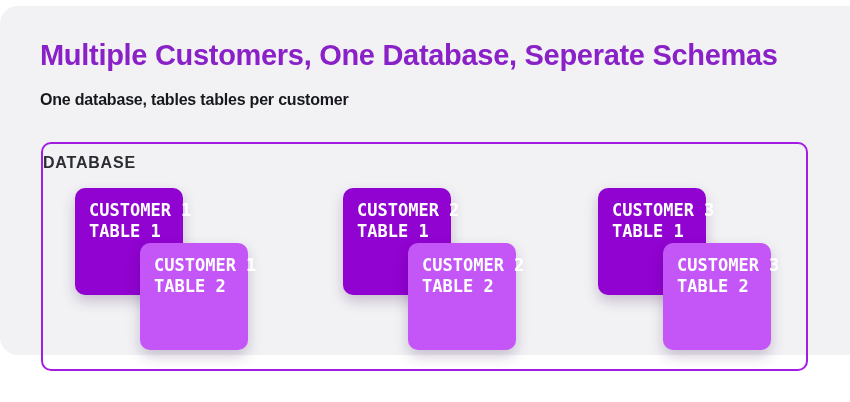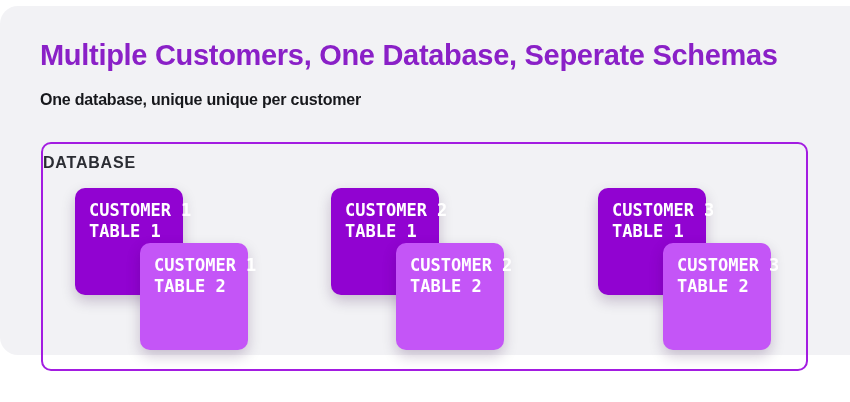--- a/index.html
+++ b/index.html
@@ -66,21 +66,21 @@
     letter-spacing: 0.8px;
     color: var(--db-label-text, #2b2d33);
   }
   .group {
     position: absolute;
     top: 44px;
     width: 174px;
     height: 166px;
   }
   .group-1 { left: 32px; }
-  .group-2 { left: 288px; }
+  .group-2 { left: 300px; }
   .group-3 { left: 555px; }
   .card {
     position: absolute;
     width: 108px;
     height: 107px;
     box-sizing: border-box;
     border-radius: 10px;
     padding: 12px 0 0 14px;
     font-family: "DejaVu Sans Mono", monospace;
     font-weight: bold;
@@ -105,21 +105,21 @@
     white-space: nowrap;
   }
 </style>
 </head>
 <body>
 
 <div class="stage">
   <div class="canvas">
 
     <h1 class="title">Multiple Customers, One Database, Seperate Schemas</h1>
-    <p class="subtitle">One database, unique unique per customer</p>
+    <p class="subtitle">One database, tables tables per customer</p>
 
     <div class="db-box">
       <div class="db-label">DATABASE</div>
 
       <div class="group group-1">
         <div class="card back">
           <div class="card-line">CUSTOMER 1</div>
           <div class="card-line">TABLE 1</div>
         </div>
         <div class="card front">

